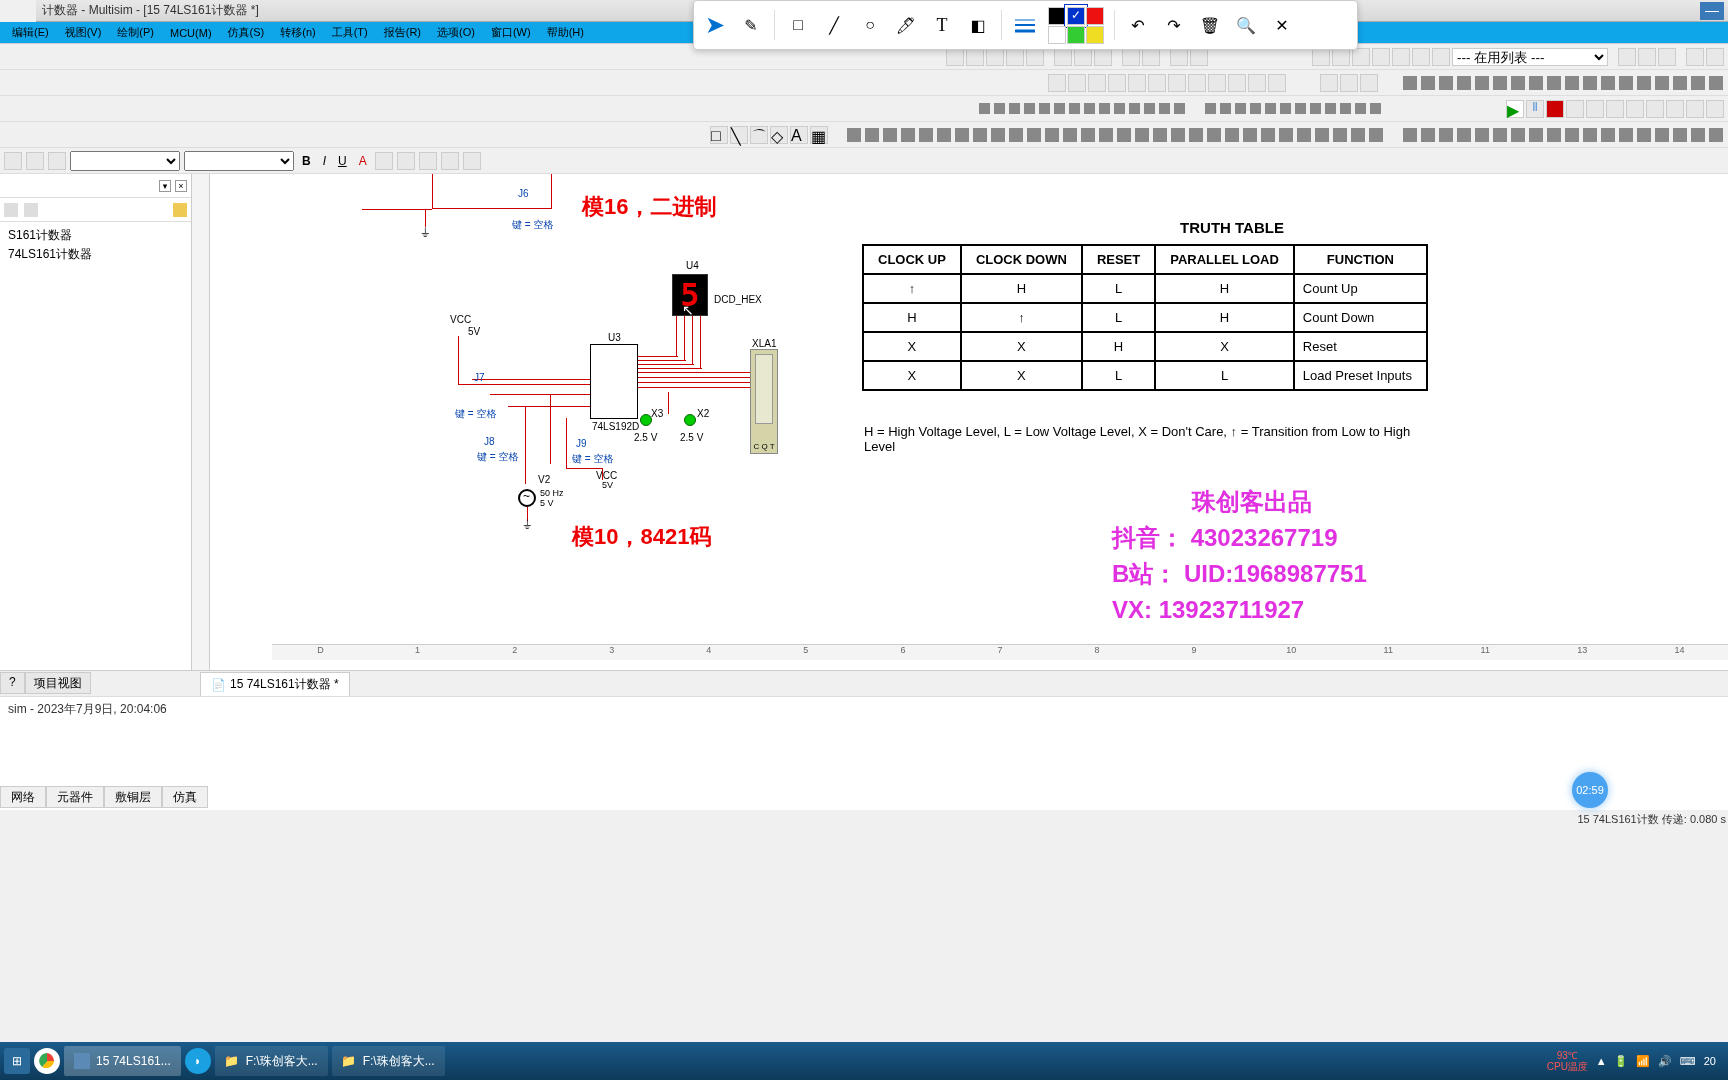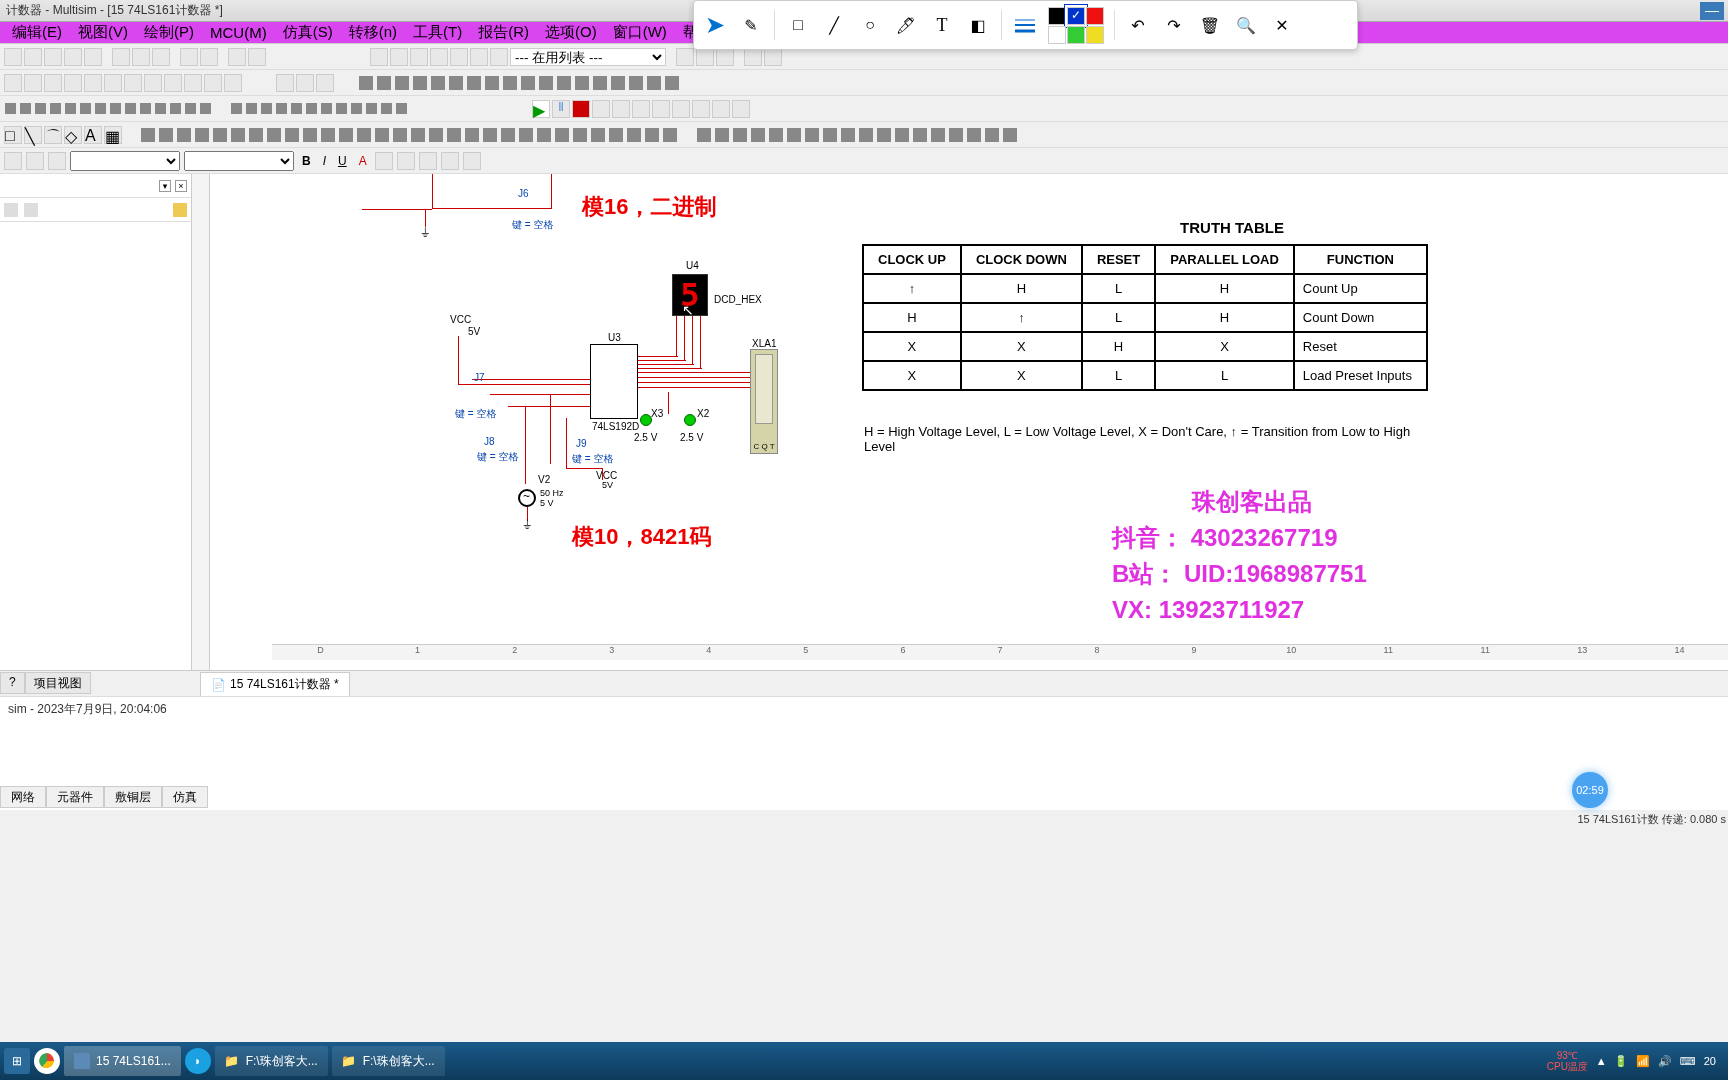--- a/index.html
+++ b/index.html
@@ -1,26 +1,26 @@
 <!DOCTYPE html>
 <html><head>
 <meta charset="utf-8">
 <style>
 * { margin: 0; padding: 0; box-sizing: border-box; font-family: "Microsoft YaHei", Arial, sans-serif; }
 body { background: #f0f0f0; width: 1728px; height: 1080px; overflow: hidden; position: relative; }
 
 
-.title-bar { height: 22px; background: linear-gradient(#e8e8e8,#d8d8d8); display: flex; align-items: center; padding: 0 6px; font-size: 12px; color: #333; border-bottom: 1px solid #aaa; }
-
-
-.menu-bar { height: 22px; background: #d946ef; display: flex; align-items: center; padding: 0 4px; font-size: 15px; border-bottom: 1px solid #ccc; }
+.title-bar { height: 22px; background: linear-gradient(#e8e8e8,#d8d8d8); display: flex; align-items: center; padding: 0 6px; font-size: 12px; color: #333; border-bottom: 1px solid #aaa; margin-left: 36px; }
+
+
+.menu-bar { height: 22px; background: #0ea5e9; display: flex; align-items: center; padding: 0 4px; font-size: 11px; border-bottom: 1px solid #ccc; }
 .menu-bar span { padding: 0 8px; cursor: default; }
 
 
-.toolbar-row { height: 26px; background: #f0f0f0; border-bottom: 1px solid #ddd; display: flex; align-items: center; padding: 0 4px; gap: 2px; }
+.toolbar-row { height: 26px; background: #f0f0f0; border-bottom: 1px solid #ddd; display: flex; align-items: center; padding: 0 4px; gap: 2px; justify-content: flex-end; }
 .tbtn { width: 18px; height: 18px; background: #e8e8e8; border: 1px solid #ccc; display: inline-block; }
 .tbtn.wide { width: 156px; background: #fff; }
 .tsep { width: 6px; }
 .tsquare { width: 11px; height: 11px; background: #888; display: inline-block; margin: 0 1px; }
 .tsquare.lg { width: 14px; height: 14px; }
 
 
 .format-bar { height: 26px; background: #f0f0f0; border-bottom: 1px solid #ddd; display: flex; align-items: center; padding: 0 4px; gap: 4px; font-size: 12px; }
 .format-bar select { height: 20px; font-size: 11px; }
 
@@ -341,20 +341,24 @@
   <div class="side-panel">
     <div class="side-head">
       <span class="xbtn">▾</span>
       <span class="xbtn">×</span>
     </div>
     <div class="side-tools">
       <span class="ic"></span>
       <span class="ic"></span>
       <span style="flex:1"></span>
       <span class="ic" style="background:#eeca55"></span>
+    </div>
+    <div class="side-list">
+      <div>S161计数器</div>
+      <div>74LS161计数器</div>
     </div>
   </div>
 
   <div class="canvas-wrap">
     <div class="ruler-left"></div>
     <div class="canvas">
 
       <div class="j6-box"></div>
       <div class="bluetext" style="left:246px;top:14px">J6</div>
       <div class="bluetext" style="left:240px;top:44px">键 = 空格</div>

